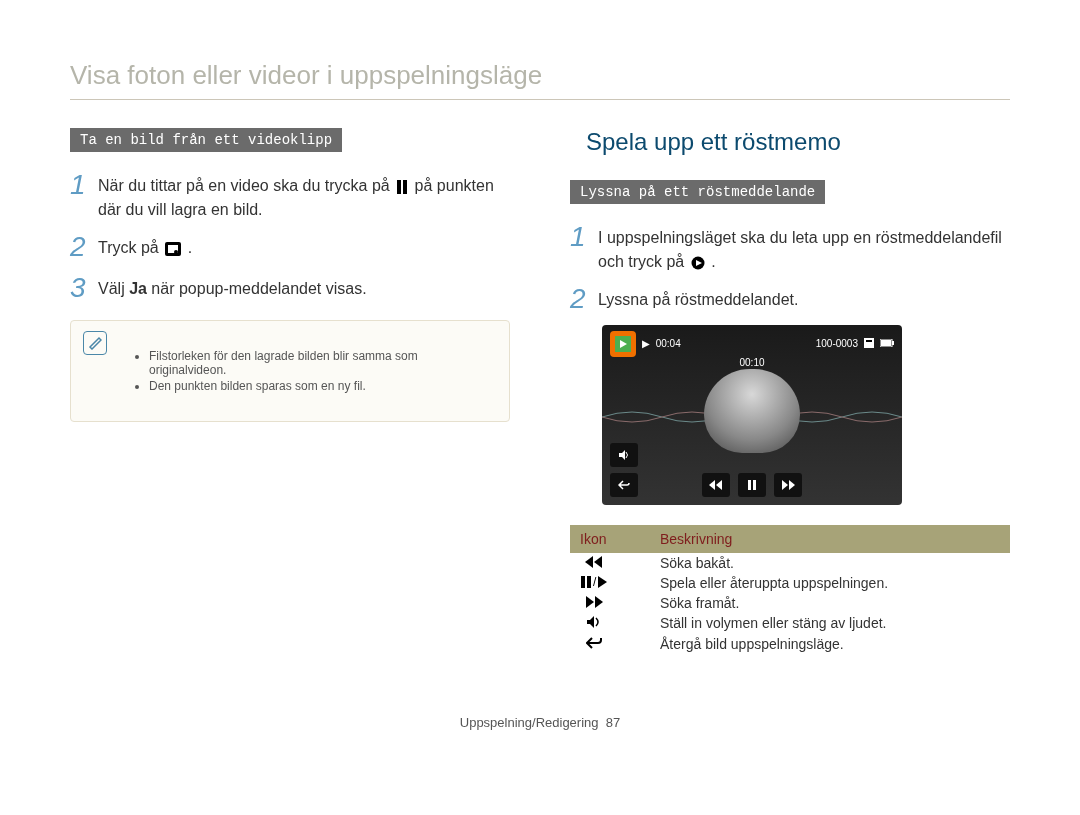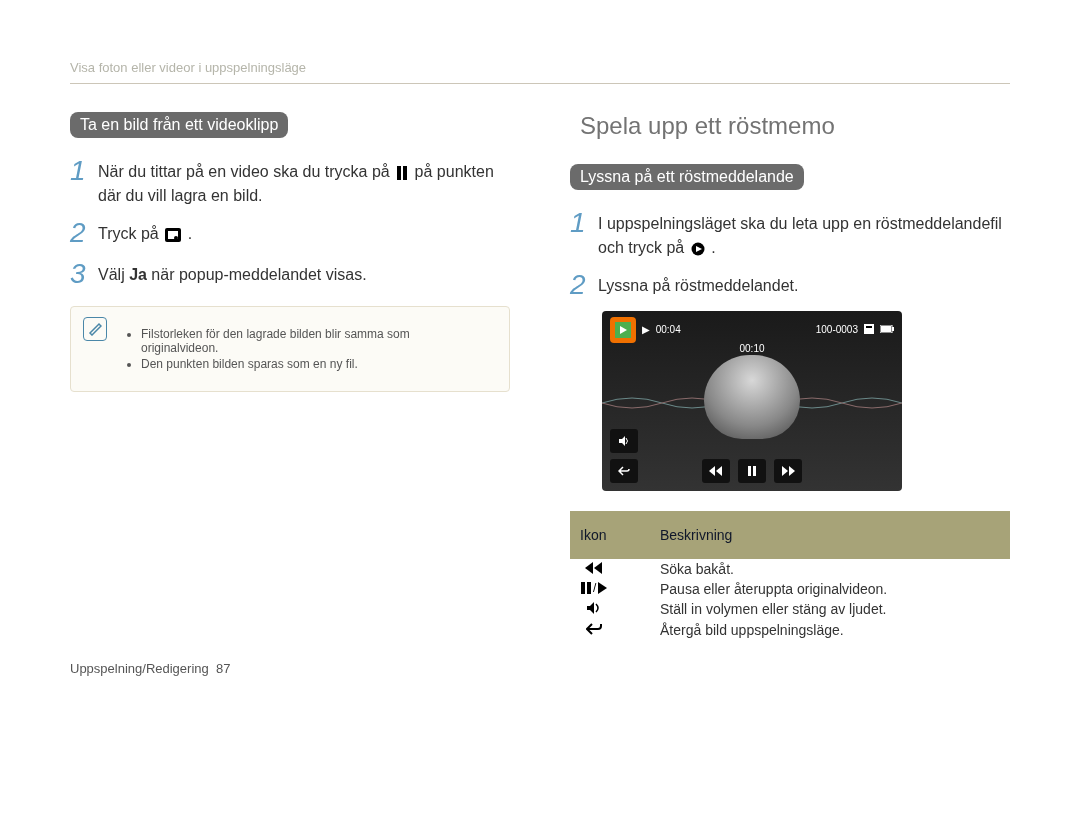--- a/index.html
+++ b/index.html
@@ -9,42 +9,43 @@
     font-family: Arial, Helvetica, sans-serif;
     color: #333;
     width: 1080px;
     height: 815px;
     box-sizing: border-box;
   }
   .page {
     padding: 60px 70px 20px 70px;
   }
   .page-title {
-    font-size: 13px;
+    font-size: 26px;
     color: #b5b5aa;
     font-weight: 300;
     border-bottom: 1px solid #ccc6b8;
     padding-bottom: 8px;
     margin-bottom: 28px;
   }
   .columns {
     display: flex;
     gap: 60px;
   }
   .col {
     flex: 1;
   }
   .chip {
     display: inline-block;
     background: #6b6b6b;
     color: #fff;
-    font-size: 16px;
+    font-size: 14px;
     padding: 4px 10px;
-    border-radius: 8px;
+    border-radius: 0;
     margin-bottom: 12px;
+    font-family: Liberation Mono, monospace;
   }
   .step {
     display: flex;
     align-items: flex-start;
     margin: 6px 0 10px 0;
     font-size: 16px;
     line-height: 1.5;
   }
   .step .num {
     font-size: 28px;
@@ -81,31 +82,31 @@
     border-radius: 4px;
     color: #4a87a8;
     display: flex;
     align-items: center;
     justify-content: center;
     font-size: 14px;
     margin-right: 12px;
     flex-shrink: 0;
   }
   .note-list {
-    margin: 8px;
+    margin: 16px;
     padding-left: 14px;
   }
   .note-list li {
     margin: 2px 0;
   }
   .h2 {
     font-size: 24px;
-    color: #737373;
+    color: #0c4a6e;
     font-weight: 400;
-    margin: 0 0 24px 10px;
+    margin: 0 0 24px 16px;
   }
   .player {
     width: 300px;
     height: 180px;
     background: linear-gradient(#1a1a1a,#333);
     border-radius: 4px;
     margin: 10px 0 20px 32px;
     position: relative;
     overflow: hidden;
     color: #fff;
@@ -180,41 +181,42 @@
     font-size: 12px;
   }
   table.icon-table {
     width: 100%;
     border-collapse: collapse;
     font-size: 14px;
     margin-left: 0;
   }
   table.icon-table th {
     background: #a7a378;
-    color: #0f172a;
+    color: #7f1d1d;
     font-weight: 400;
     text-align: left;
-    padding: 16px 10px;
+    padding: 6px 10px;
     font-size: 14px;
   }
   table.icon-table td {
     padding: 2px 10px;
     border-bottom: 0;
     vertical-align: middle;
   }
   .ticon {
     display: inline-flex;
     align-items: center;
     justify-content: center;
     width: 28px;
   }
   .footer {
+    text-align: center;
     font-size: 13px;
     color: #555;
-    margin-top: 20px;
+    margin-top: 60px;
   }
 </style>
 </head>
 <body>
 
 <div class="page">
   <div class="page-title">Visa foton eller videor i uppspelningsläge</div>
 
   <div class="columns">
 
@@ -384,21 +386,30 @@
         </tr>
         <tr>
           <td><span class="ticon">
                   <svg width="26" height="12" viewBox="0 0 26 12">
                     <rect x="0" y="0" width="4" height="12" fill="#000"></rect>
                     <rect x="6" y="0" width="4" height="12" fill="#000"></rect>
                     <text x="12" y="10" font-size="12" fill="#000">/</text>
                     <polygon points="17,0 26,6 17,12" fill="#000"></polygon>
                   </svg>
                 </span></td>
-          <td>Pausa eller återuppta originalvideon.</td>
+          <td>Spela eller återuppta uppspelningen.</td>
+        </tr>
+        <tr>
+          <td><span class="ticon">
+                  <svg width="18" height="12" viewBox="0 0 18 12">
+                    <polygon points="1,0 9,6 1,12" fill="#000"></polygon>
+                    <polygon points="10,0 18,6 10,12" fill="#000"></polygon>
+                  </svg>
+                </span></td>
+          <td>Söka framåt.</td>
         </tr>
         <tr>
           <td><span class="ticon">
                   <svg width="16" height="14" viewBox="0 0 16 14">
                     <polygon points="1,5 4,5 8,1 8,13 4,9 1,9" fill="#000"></polygon>
                     <path d="M10 3 Q14 7 10 11" stroke="#000" fill="none" stroke-width="1.5"></path>
                   </svg>
                 </span></td>
           <td>Ställ in volymen eller stäng av ljudet.</td>
         </tr>

